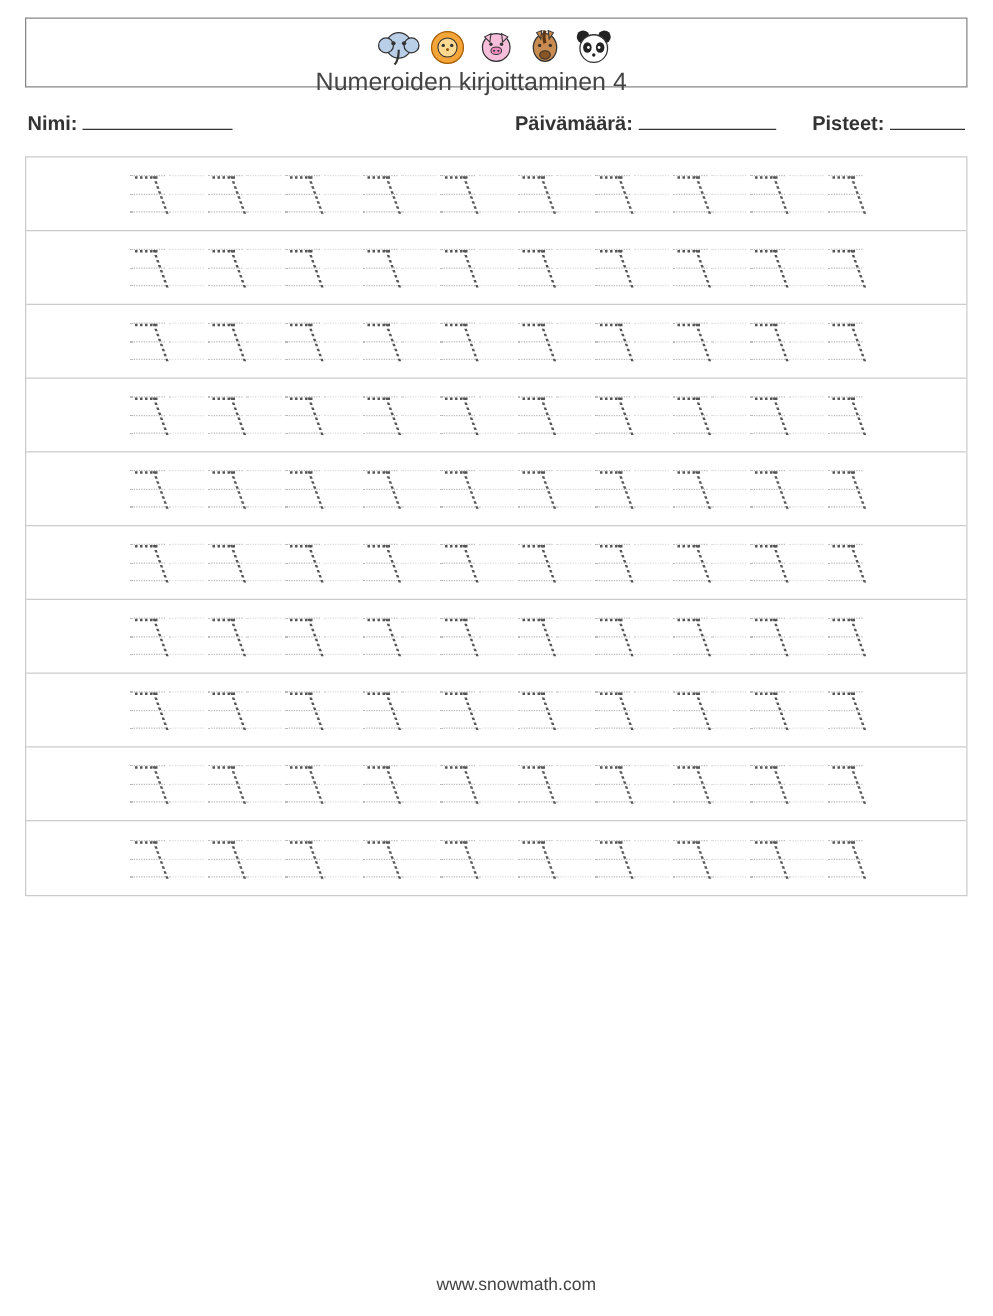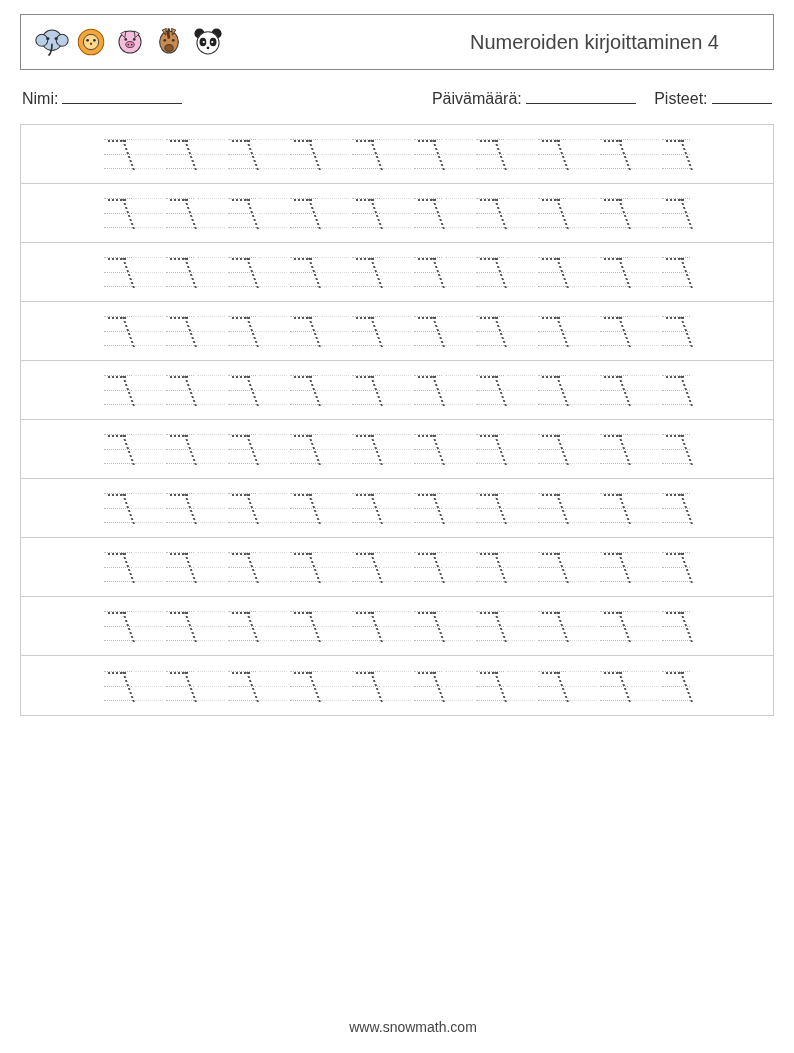--- a/index.html
+++ b/index.html
@@ -15,20 +15,21 @@
   .page {
     padding: 14px 20px 0 20px;
   }
   .header-box {
     border: 1px solid #888;
     display: flex;
     align-items: center;
     justify-content: space-between;
     padding: 6px 14px;
     height: 56px;
+    flex-direction: column;
   }
   .icons {
     display: flex;
     gap: 5px;
     align-items: center;
   }
   .icon {
     width: 34px;
     height: 34px;
     display: flex;
@@ -40,23 +41,24 @@
     color: #444;
     padding-right: 40px;
   }
   .meta-row {
     display: flex;
     justify-content: space-between;
     align-items: baseline;
     font-size: 16px;
     color: #333;
     margin: 20px 2px 16px 2px;
+    font-weight: bold;
   }
   .meta-left { display: flex; align-items: baseline; gap: 4px; }
-  .meta-right { display: flex; align-items: center; gap: 18px; }
+  .meta-right { display: flex; align-items: center; gap: 29px; }
   .blank {
     display: inline-block;
     border-bottom: 1px solid #333;
     height: 14px;
     vertical-align: baseline;
   }
   .blank.name { width: 120px; }
   .blank.date { width: 110px; }
   .blank.score { width: 60px; }
 

